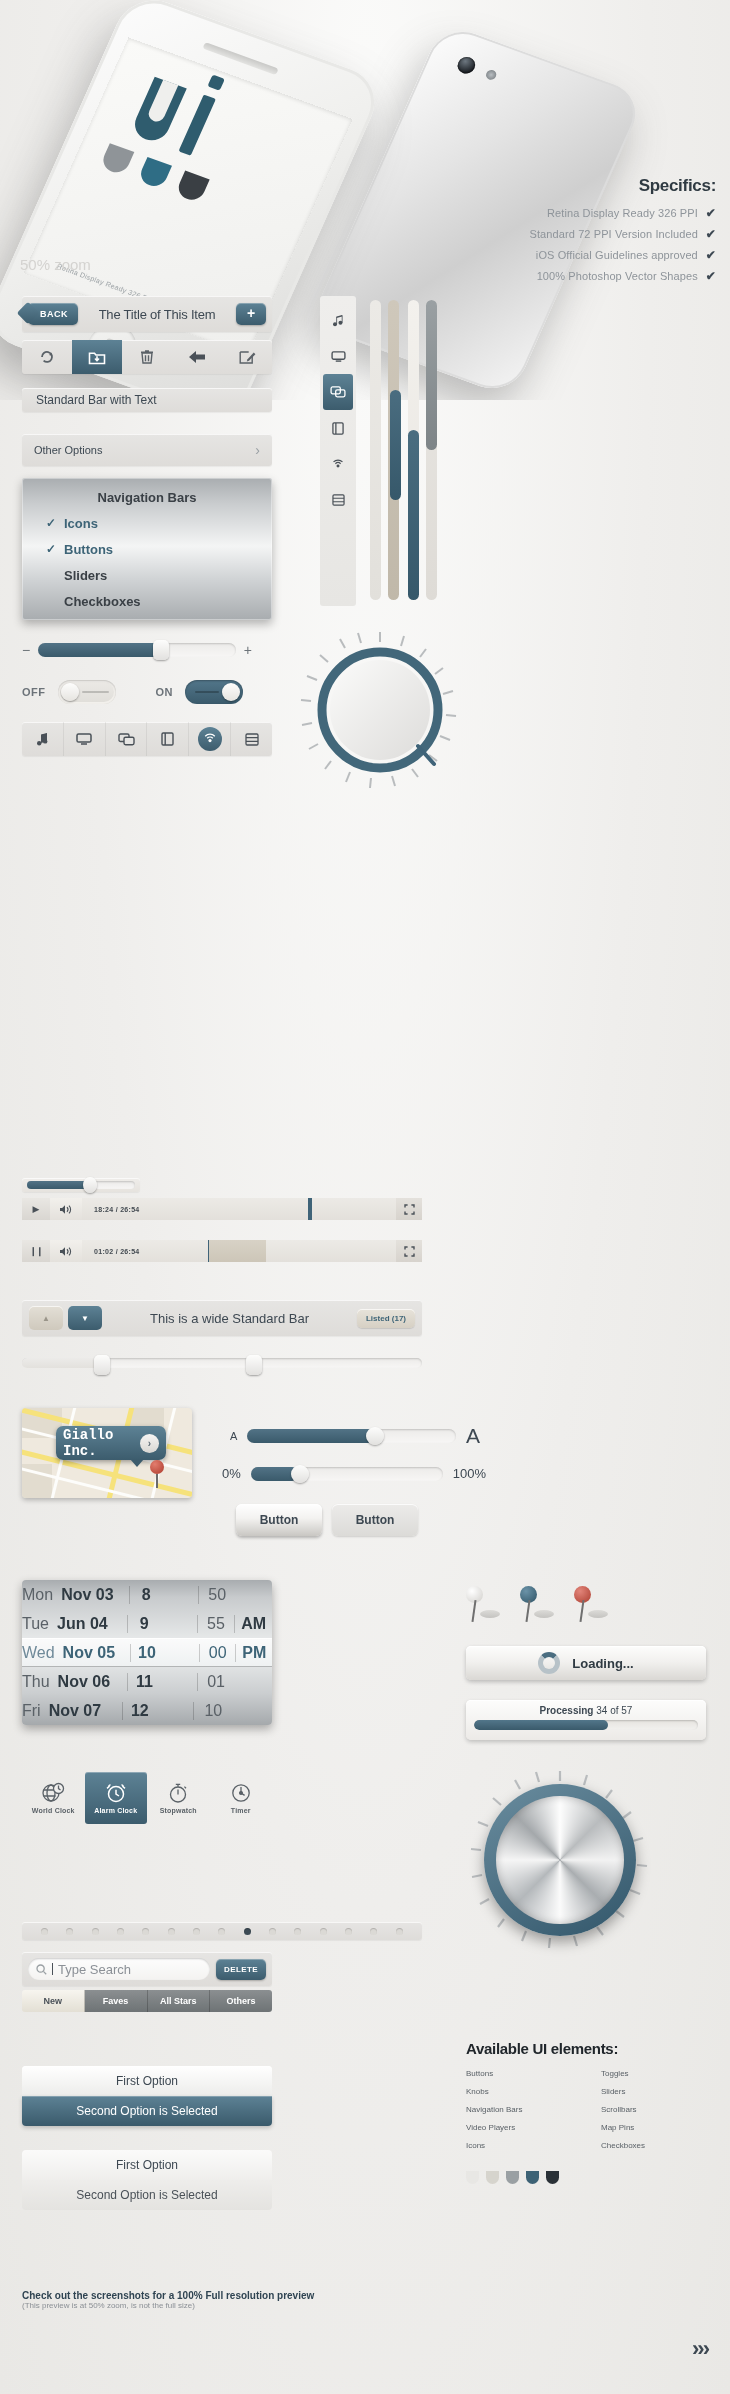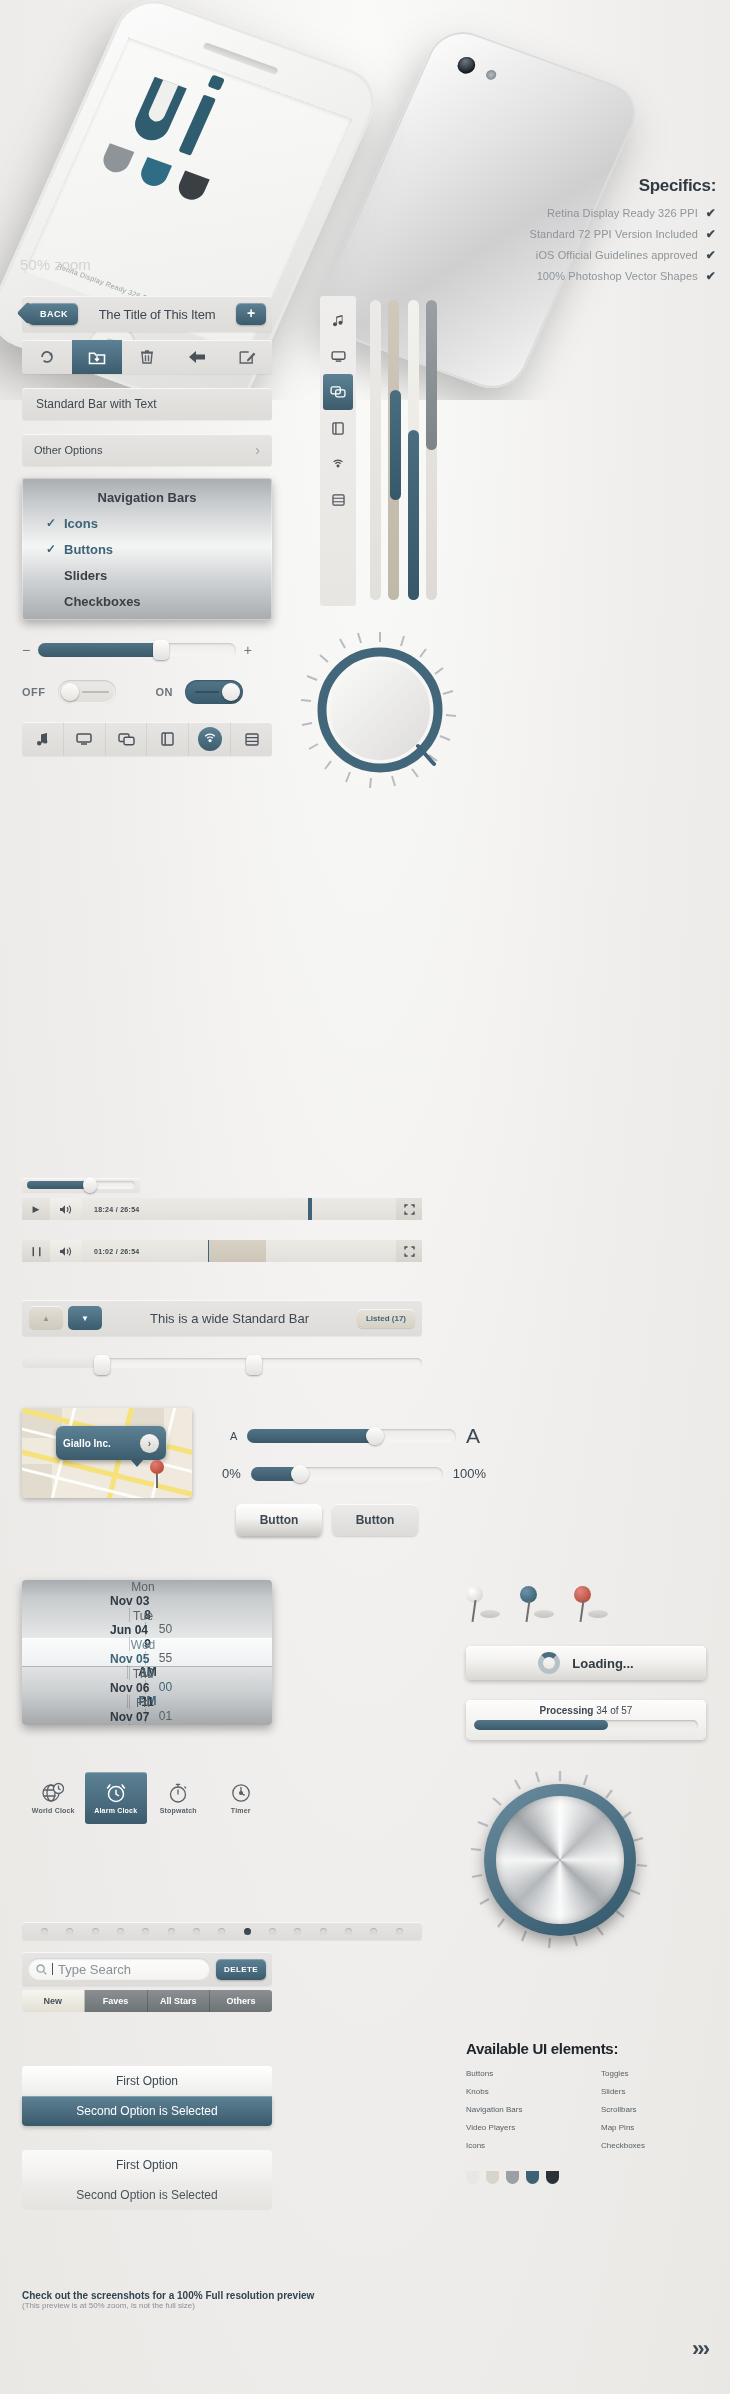--- a/index.html
+++ b/index.html
@@ -119,21 +119,21 @@
   .back-btn span{ position:relative; z-index:2; }
   #navbar .title { flex:1; text-align:center; font-size:13px; color:#3d4852; letter-spacing:-.2px; }
   .plus-btn { width:30px; height:22px; font-size:14px; line-height:20px; font-weight:bold; }
 
   
   #icontoolbar { left:22px; top:340px; width:250px; height:34px; display:flex; align-items:stretch; }
   #icontoolbar .ic { flex:1; display:flex; align-items:center; justify-content:center; }
   #icontoolbar .ic.active { background: linear-gradient(#5d8295,#3c5c6d); }
   #icontoolbar svg { display:block; }
 
-  .textbar { left:22px; top:388px; width:250px; height:32px; display:flex; align-items:center; padding:0 14px; font-size:12px; }
+  .textbar { left:22px; top:388px; width:250px; height:24px; display:flex; align-items:center; padding:0 14px; font-size:12px; }
   .optbar { left:22px; top:434px; width:250px; height:32px; display:flex; align-items:center; padding:0 12px; font-size:11px; }
   .optbar .chev { margin-left:auto; color:#9aa0a4; font-size:14px; }
 
   
   #navlist {
     left:22px; top:478px; width:250px;
     background: linear-gradient(#a9adb0 0%,#c9ccce 18%,#f4f5f5 48%,#cfd2d4 72%,#a8acaf 100%);
     border-radius:3px; box-shadow:0 4px 10px rgba(0,0,0,.28), inset 0 0 0 1px rgba(255,255,255,.4);
     padding:6px 0;
   }
@@ -202,21 +202,21 @@
 
   
   #map { left:22px; top:1408px; width:170px; height:90px; border-radius:4px; overflow:hidden;
          box-shadow: 0 2px 5px rgba(0,0,0,.25); background:#efe9de; position:absolute; }
   .road { position:absolute; background:#f6e27b; }
   .roadw { position:absolute; background:#fdfdfb; }
   .mapblk { position:absolute; background:#e2dccf; }
   .callout { position:absolute; left:34px; top:18px; width:110px; height:34px; border-radius:7px;
              background:linear-gradient(#5d8295,#3c5c6d); display:flex; align-items:center; padding:0 7px;
              box-shadow:0 2px 5px rgba(0,0,0,.35); }
-  .callout .nm { color:#fff; font-size:10px; font-weight:bold; flex:1; }
+  .callout .nm { color:#fff; font-size:14px; font-weight:bold; flex:1;font-family:Liberation Mono, monospace; }
   .callout .go { width:19px; height:19px; border-radius:50%; background:linear-gradient(#f6f5f3,#d9d7d3);
                  display:flex; align-items:center; justify-content:center; font-size:10px; color:#5d6b75; font-weight:bold;}
   .callout::after { content:""; position:absolute; left:74px; bottom:-7px; width:0;height:0;
                     border-left:7px solid transparent; border-right:7px solid transparent; border-top:8px solid #3c5c6d; }
   .pin { position:absolute; left:128px; top:52px; }
   .pin .hd { width:14px; height:14px; border-radius:50%; background:radial-gradient(circle at 35% 30%,#e27d6e,#ad3a2c); }
   .pin .st { width:2px; height:14px; background:#6b6b6b; margin-left:6px; }
 
   
   .aslider { position:absolute; display:flex; align-items:center; gap:10px; }
@@ -227,21 +227,21 @@
   
   .btn3d { position:absolute; width:86px; height:32px; border-radius:6px; display:flex; align-items:center; justify-content:center;
            font-size:12px; font-weight:bold; color:#3d4852; }
   .btn3d.a { background:linear-gradient(#ffffff 0%,#f3f2f0 45%,#c9c7c3 100%); box-shadow:0 2px 3px rgba(0,0,0,.25), inset 0 1px 0 #fff; }
   .btn3d.b { background:linear-gradient(#ecebe9,#dcdbd8); box-shadow:0 1px 2px rgba(0,0,0,.15), inset 0 1px 0 rgba(255,255,255,.8); }
 
   
   #picker { left:22px; top:1580px; width:250px; border-radius:4px; overflow:hidden;
             background:linear-gradient(#a8acaf 0%,#c8cbcd 12%,#eef0f0 48%,#cbced0 78%,#a5a9ac 100%);
             box-shadow:0 4px 10px rgba(0,0,0,.3); }
-  #picker .prow { height:29px; display:flex; align-items:center; font-size:12px;flex-direction:column; }
+  #picker .prow { height:29px; display:flex; align-items:center; font-size:16px; }
   #picker .prow.cur { background:linear-gradient(#fbfbfb,#eef1f2); color:#3d6477;
                       box-shadow: inset 0 1px 0 #fff, inset 0 -1px 0 rgba(0,0,0,.25); }
   #picker .c1 { flex:1; text-align:right; padding-right:8px; color:#5a6167; }
   #picker .c2 { width:74px; font-weight:bold; color:#2f3a42; }
   #picker .prow.cur .c1 { color:#6f8a99; }
   #picker .prow.cur .c2, #picker .prow.cur .c3 { color:#3d6477; }
   #picker .c3 { width:36px; text-align:center; font-weight:bold; color:#2f3a42; border-left:1px solid rgba(0,0,0,.18); }
   #picker .c4 { width:40px; text-align:center; color:#5a6167; border-left:1px solid rgba(0,0,0,.18);margin-left:36px; }
   #picker .c5 { width:40px; text-align:center; font-weight:bold; color:#2f3a42; border-left:1px solid rgba(0,0,0,.18); }
   #picker .prow.cur .c4, #picker .prow.cur .c5 { color:#3d6477; }

